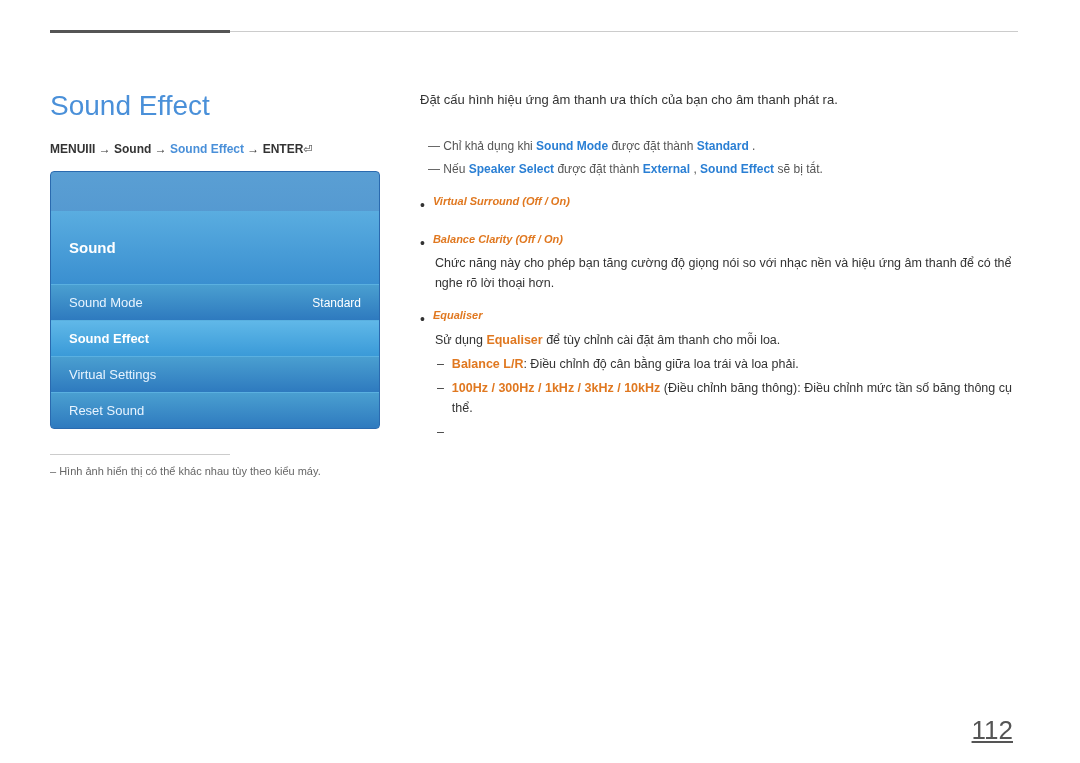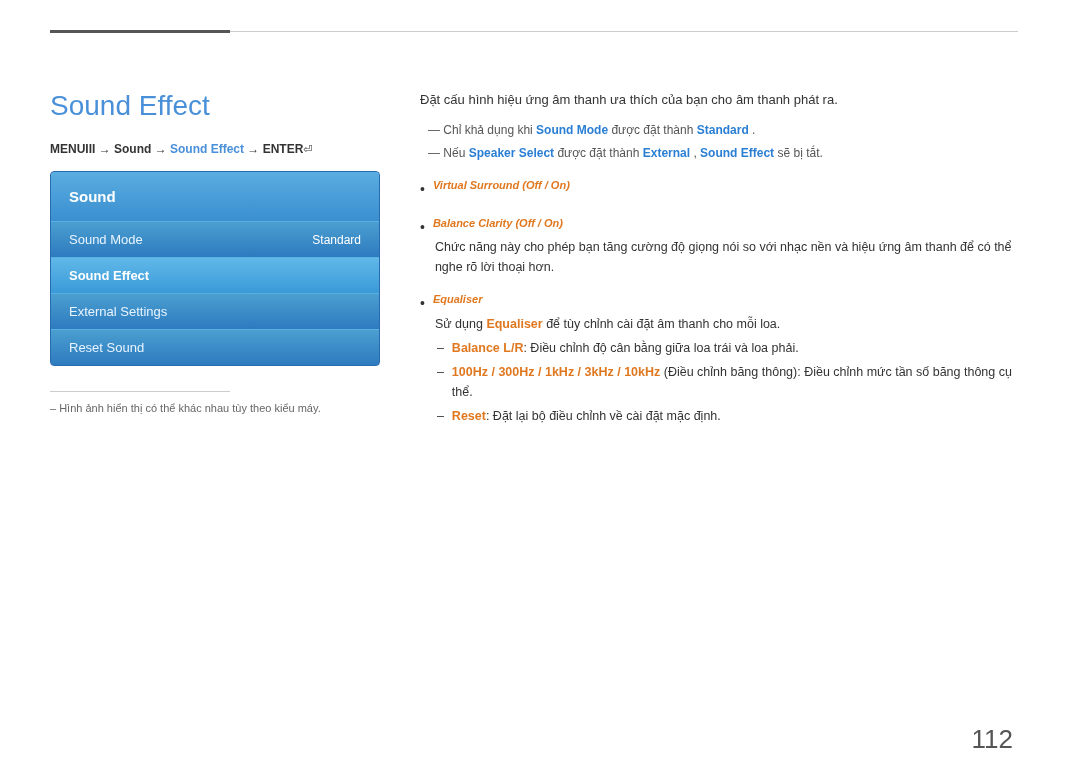--- a/index.html
+++ b/index.html
@@ -85,22 +85,23 @@
       border-radius: 4px;
       padding: 0;
       overflow: hidden;
       border: 1px solid #2a6aaf;
     }
 
     .sound-menu-title {
       color: #fff;
       font-size: 15px;
       font-weight: bold;
-      padding: 16px 18px;
+      padding: 28px 18px;
       background: linear-gradient(180deg, #5aade0 0%, #3a8fd0 100%);
+      margin-top: 39px;
     }
 
     .menu-item {
       padding: 10px 18px;
       color: #e8f4ff;
       font-size: 13px;
       background: linear-gradient(180deg, #4a9fd0 0%, #2e7abf 100%);
       border-top: 1px solid #5ab0e0;
     }
 
@@ -136,21 +137,21 @@
 
     
     .right-col {
       flex: 1;
       font-size: 12.5px;
       line-height: 1.6;
       color: #333;
     }
 
     .intro-text {
-      margin-bottom: 10px;
+      margin-bottom: 26px;
       font-size: 13px;
     }
 
     .note-line {
       font-size: 12px;
       color: #555;
       margin-bottom: 4px;
       padding-left: 8px;
     }
 
@@ -215,25 +216,26 @@
     }
 
     .blue-bold {
       color: #2a7fd4;
       font-weight: bold;
     }
 
     
     .page-number {
       position: absolute;
-      bottom: 8px;
+      bottom: 17px;
       right: 55px;
       font-size: 26px;
       font-weight: 300;
       color: #555;
+      text-decoration: underline;
     }
   </style>
 </head>
 <body>
 
 <div class="page-container">
 
   <div class="top-lines">
     <div class="top-line-dark"></div>
     <div class="top-line-light"></div>
@@ -251,21 +253,21 @@
       <div class="sound-menu">
         <div class="sound-menu-title">Sound</div>
         <div class="menu-item has-value">
           <span>Sound Mode</span>
           <span class="value">Standard</span>
         </div>
         <div class="menu-item active">
           <span>Sound Effect</span>
         </div>
         <div class="menu-item">
-          <span>External Settings</span>
+          <span>Virtual Settings</span>
         </div>
         <div class="menu-item">
           <span>Reset Sound</span>
         </div>
       </div>
 
       <div class="divider-line"></div>
       <p class="footnote">– Hình ảnh hiển thị có thể khác nhau tùy theo kiểu máy.</p>
     </div>
 
@@ -336,23 +338,20 @@
                 </span>
               </div>
               <div class="sub-item">
                 <span class="sub-dash">–</span>
                 <span>
                   <span class="orange-bold">100Hz / 300Hz / 1kHz / 3kHz / 10kHz</span> (Điều chỉnh băng thông): Điều chỉnh mức tần số băng thông cụ thể.
                 </span>
               </div>
               <div class="sub-item">
                 <span class="sub-dash">–</span>
-                <span>
-                  <span class="orange-bold">Reset</span>: Đặt lại bộ điều chỉnh về cài đặt mặc định.
-                </span>
               </div>
             </div>
           </div>
         </div>
       </div>
     </div>
   </div>
 
   <div class="page-number">112</div>
 </div>

